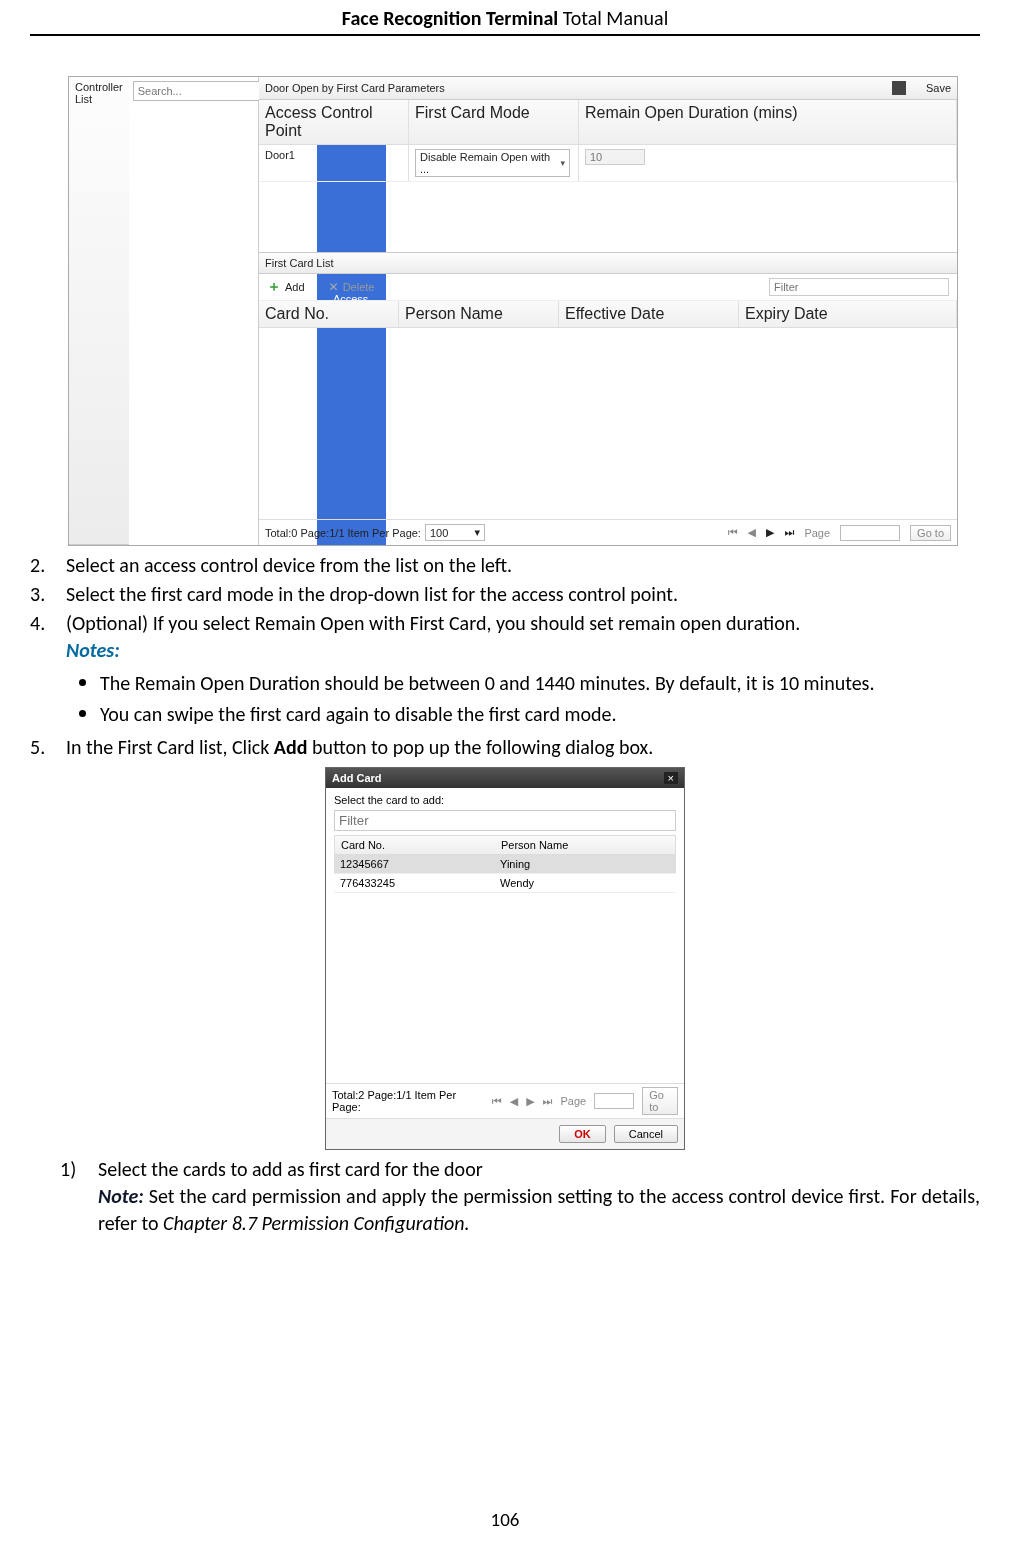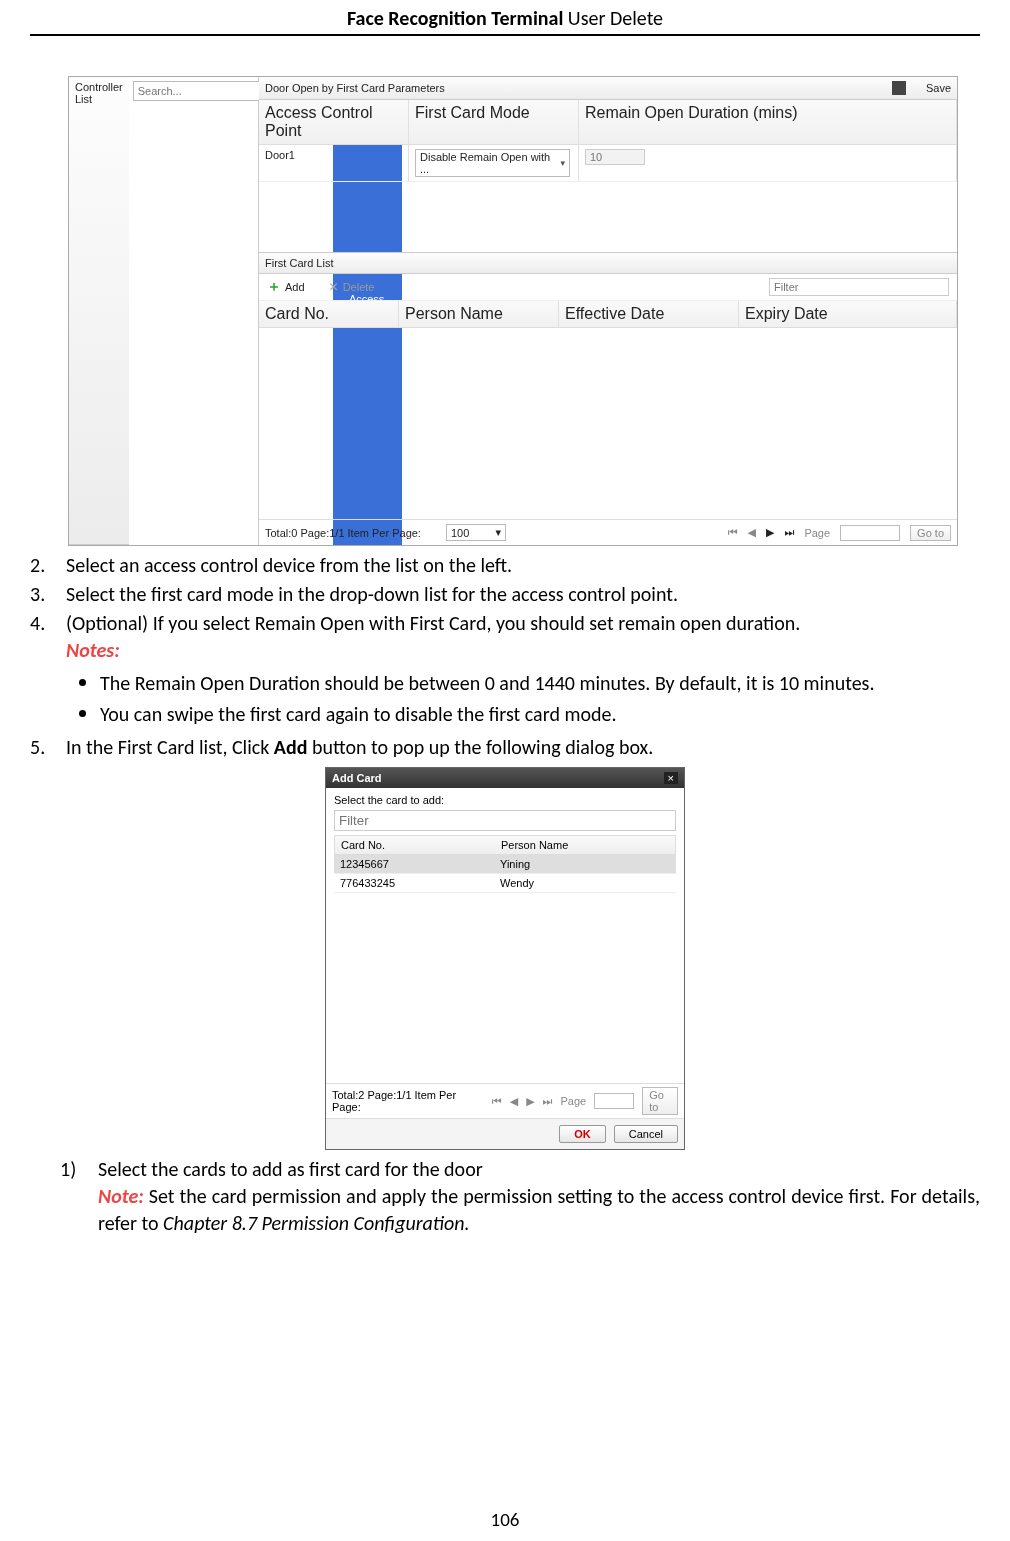--- a/index.html
+++ b/index.html
@@ -56,21 +56,21 @@
   }
   .panel-head {
     background: linear-gradient(#fdfdfd,#ececec);
     border-bottom: 1px solid #ccc;
     padding: 4px 6px;
     font-size: 11px;
   }
   .search-row {
     display: flex;
     padding: 4px;
-    gap: 18px;
+    gap: 2px;
   }
   .search-input {
     flex: 1;
     border: 1px solid #bbb;
     font-size: 11px;
     padding: 2px 4px;
     color: #888;
     height: 20px;
   }
   .search-btn {
@@ -140,21 +140,21 @@
   .filter-box{margin-left:auto;border:1px solid #ccc;color:#aaa;padding:2px 4px;width:180px;font-size:11px;}
   .col-cn{width:140px;}
   .col-pn{width:160px;}
   .col-ed{width:180px;}
   .col-xd{flex:1;}
 
   .footer-bar{
     margin-top:auto;
     border-top:1px solid #ddd;
     padding:4px 6px;
-    display:flex;align-items:center;gap:25px;font-size:11px;
+    display:flex;align-items:center;gap:4px;font-size:11px;
   }
   .ipp{border:1px solid #bbb;padding:1px 4px;width:60px;display:inline-flex;justify-content:space-between;align-items:center;}
   .pager-ctrls{margin-left:auto;display:flex;align-items:center;gap:10px;color:#888;}
   .pager-ctrls .act{color:#222;}
   .page-inp{border:1px solid #bbb;width:60px;height:16px;}
   .goto{border:1px solid #bbb;background:linear-gradient(#fff,#eee);padding:1px 6px;font-size:11px;}
 
   
   .instr-list {
     list-style: none;
@@ -163,33 +163,33 @@
     font-size: 20px;
     line-height: 1.35;
   }
   .instr-list > li {
     display: flex;
     gap: 18px;
     margin: 2px 0;
   }
   .instr-list .num { width: 18px; text-align:left; }
   .instr-list .body { flex:1; }
-  .notes-label { color: #ef4444; font-style: italic; font-weight: bold; }
+  .notes-label { color: #0369a1; font-style: italic; font-weight: bold; }
   .sub-bullets { list-style: disc; padding-left: 34px; margin:4px 0; }
   .sub-bullets li { font-size:20px; line-height:1.35; margin:2px 0;}
   .sub-bullets li::marker{font-size:22px;}
   .bold { font-weight:bold; }
 
   .nested-list {
     list-style:none;padding:0;margin:4px 0 0 30px;font-size:20px;line-height:1.35;
   }
   .nested-list > li {display:flex;gap:14px;}
   .nested-list .num{width:24px;}
   .nested-list .body{flex:1;text-align:justify;}
-  .note-label{color:#ef4444;font-style:italic;font-weight:bold;}
+  .note-label{color:#0f172a;font-style:italic;font-weight:bold;}
   .chapter-ref{font-style:italic;}
 
   
   .dialog {
     width: 360px;
     margin: 6px auto 6px auto;
     border: 1px solid #666;
     font-family: Tahoma, Arial, sans-serif;
     font-size: 11px;
     background:#fff;
@@ -214,21 +214,21 @@
   .dlg-foot1 .pgctl{color:#888;display:flex;gap:8px;align-items:center;}
   .dlg-foot2{padding:6px;display:flex;justify-content:flex-end;gap:8px;border-top:1px solid #ddd;background:#f4f4f4;}
   .btn{border:1px solid #999;background:linear-gradient(#fff,#e6e6e6);padding:2px 14px;font-size:11px;border-radius:2px;}
   .btn.ok{color:#c00;font-weight:bold;}
 </style>
 </head>
 <body>
 
 <div class="page">
   <div class="header">
-    <span class="bold">Face Recognition Terminal</span><span>  User Delete</span>
+    <span class="bold">Face Recognition Terminal</span><span>  Total Manual</span>
   </div>
   <hr class="header-rule">
 
   <div class="shot">
     <div class="ctrl-list">
       <div class="panel-head">Controller List</div>
       <div class="search-row">
         <input class="search-input" placeholder="Search..." style="">
         <div class="search-btn">
             <span>🔍</span>

